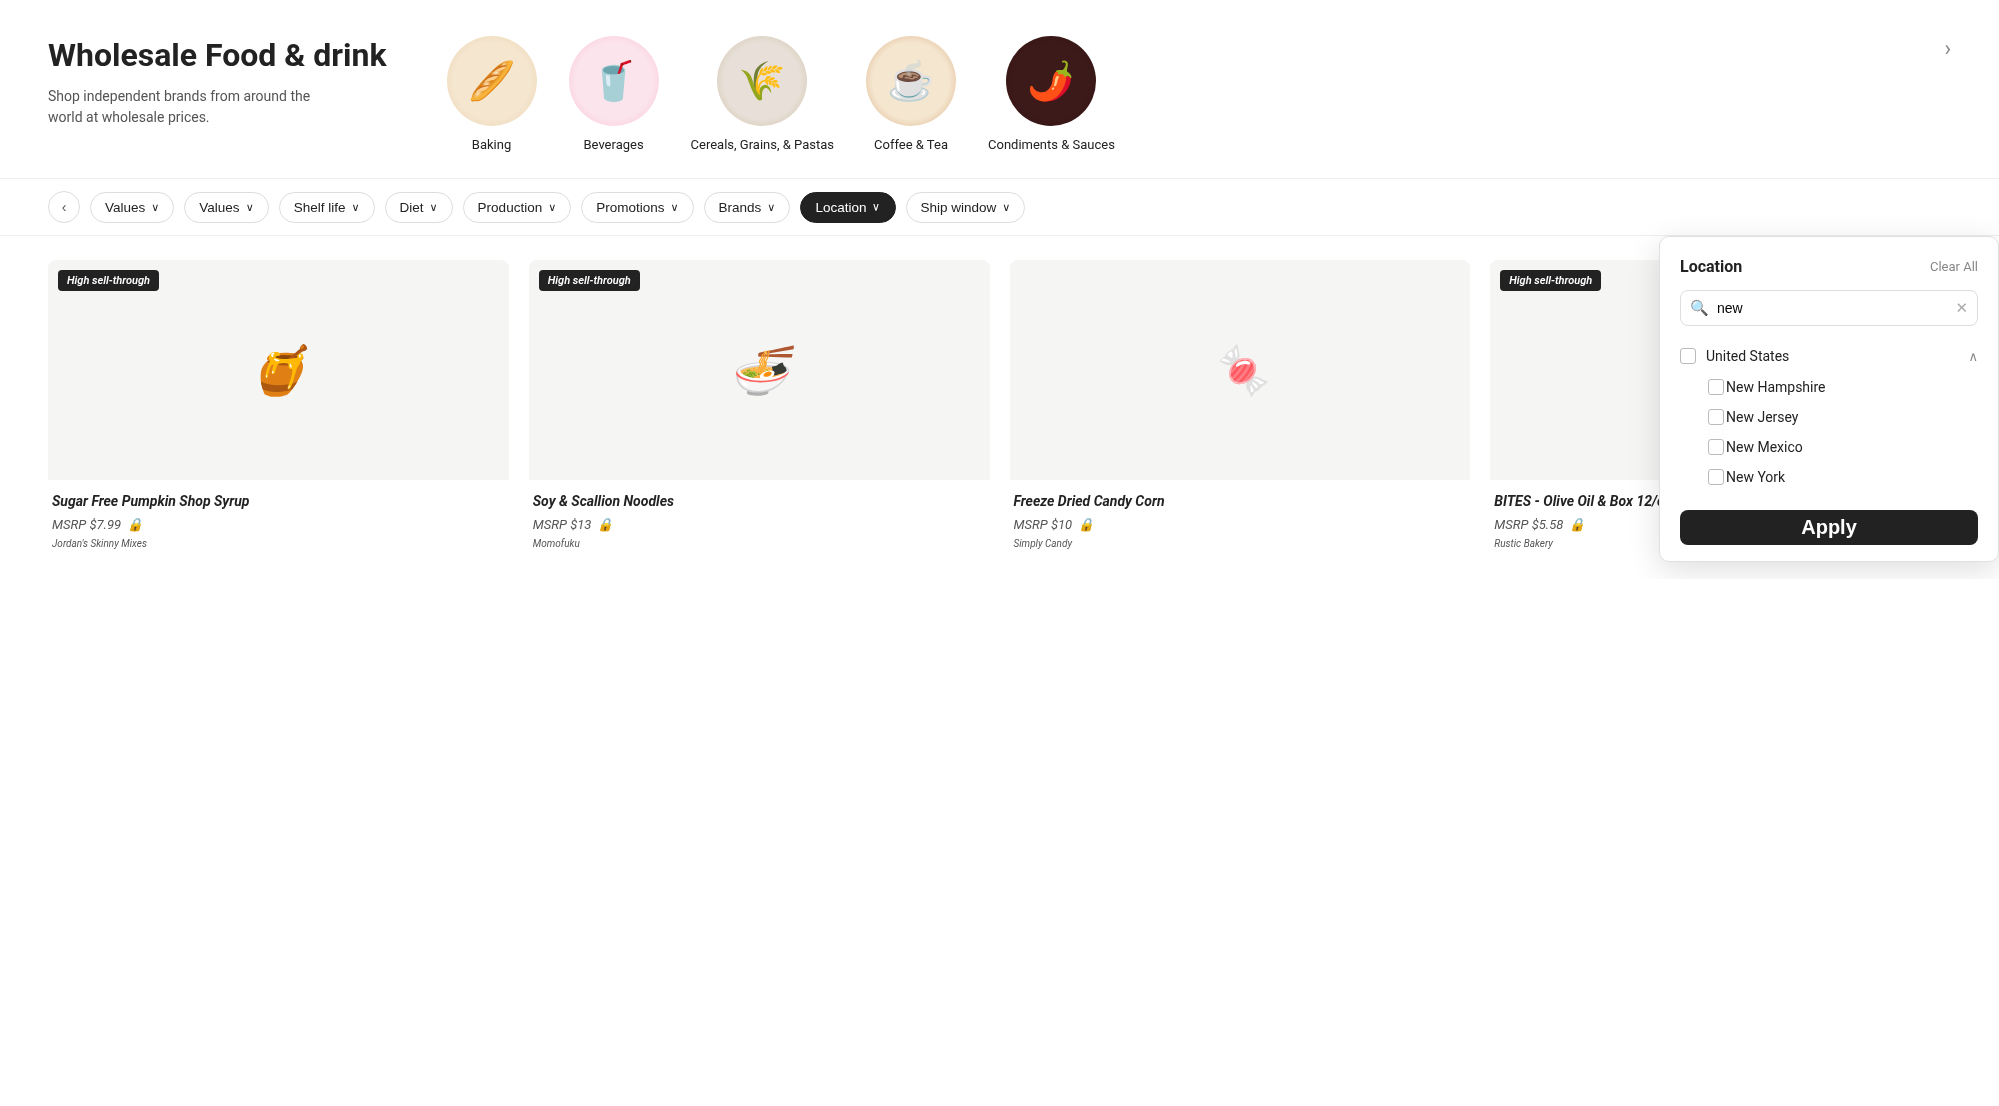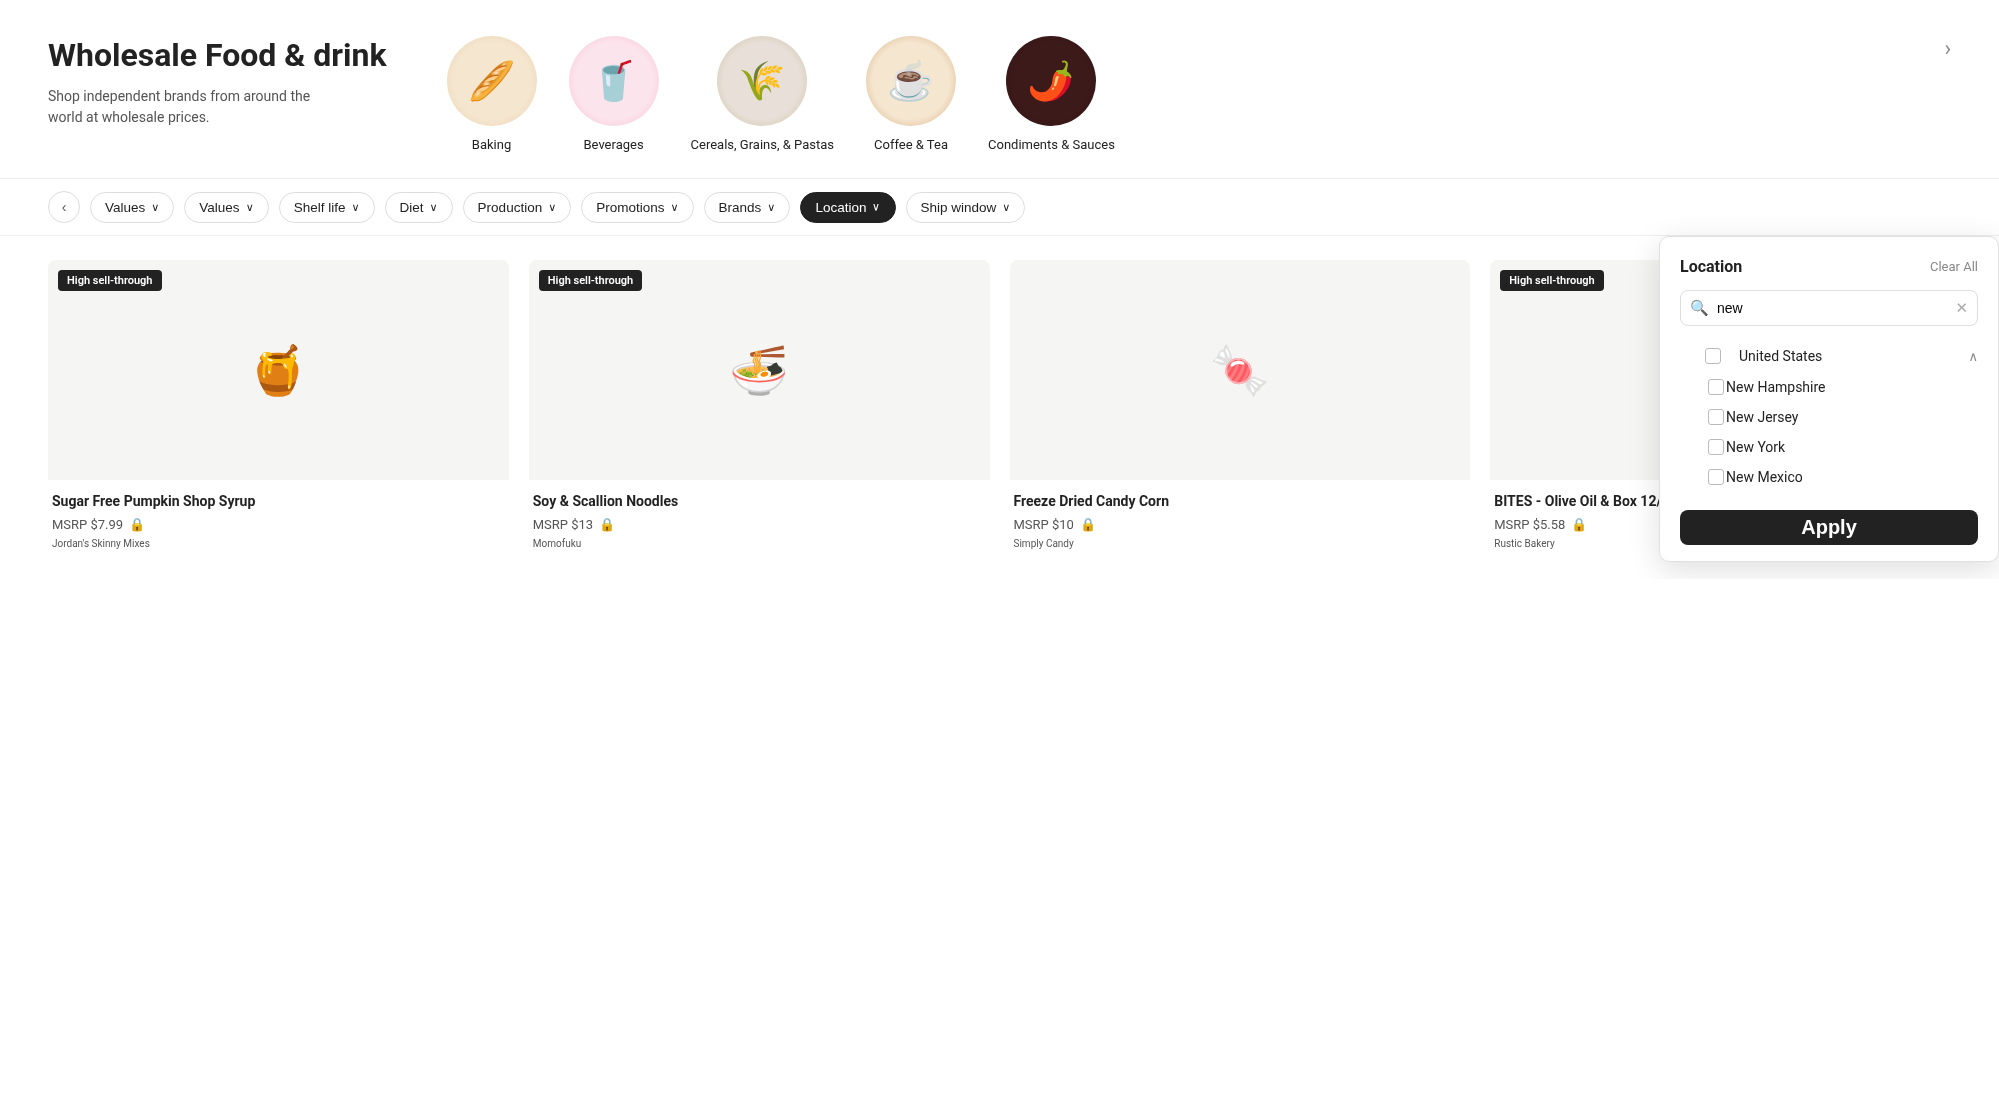--- a/index.html
+++ b/index.html
@@ -20,21 +20,21 @@
     
     .filters-bar { display: flex; align-items: center; padding: 12px 48px; gap: 10px; border-top: 1px solid #eee; border-bottom: 1px solid #eee; background: #fff; position: relative; }
     .filter-arrow { background: none; border: 1px solid #ddd; border-radius: 50%; width: 32px; height: 32px; display: flex; align-items: center; justify-content: center; cursor: pointer; font-size: 14px; color: #555; flex-shrink: 0; }
     .filter-btn { background: #fff; border: 1.5px solid #ddd; border-radius: 24px; padding: 7px 14px; font-size: 13.5px; cursor: pointer; display: flex; align-items: center; gap: 6px; white-space: nowrap; color: #222; }
     .filter-btn.active { background: #222; color: #fff; border-color: #222; }
     .filter-btn .chevron { font-size: 11px; }
     .filter-btn.active .chevron { transform: rotate(180deg); display: inline-block; }
 
     
     .main { display: flex; padding: 24px 48px; gap: 24px; position: relative; }
-    .products-grid { display: grid; grid-template-columns: repeat(4, 1fr); gap: 20px; flex: 1; }
+    .products-grid { display: grid; grid-template-columns: repeat(4, 1fr); gap: 20px; flex: 1; font-style: italic; }
 
     
     .product-card { border-radius: 8px; overflow: hidden; background: #fff; cursor: pointer; }
     .product-img-wrap { position: relative; background: #f5f5f3; height: 220px; display: flex; align-items: center; justify-content: center; overflow: hidden; }
     .product-img-placeholder { width: 100%; height: 100%; display: flex; align-items: center; justify-content: center; font-size: 48px; }
     .badge { position: absolute; top: 10px; left: 10px; background: #222; color: #fff; font-size: 11px; font-weight: 600; padding: 4px 9px; border-radius: 4px; }
     .product-info { padding: 12px 4px 6px 4px; }
     .product-name { font-size: 14px; font-weight: 700; margin-bottom: 6px; line-height: 1.35; }
     .product-price { font-size: 13px; color: #555; display: flex; align-items: center; gap: 6px; }
     .lock-icon { font-size: 13px; color: #aaa; }
@@ -46,21 +46,21 @@
     .dropdown-title { font-size: 16px; font-weight: 700; }
     .clear-all { font-size: 13px; color: #888; cursor: pointer; text-decoration: none; }
     .search-wrap { position: relative; margin-bottom: 14px; }
     .search-wrap input { width: 100%; border: 1.5px solid #ddd; border-radius: 8px; padding: 9px 36px 9px 36px; font-size: 14px; outline: none; }
     .search-icon { position: absolute; left: 10px; top: 50%; transform: translateY(-50%); color: #aaa; font-size: 15px; }
     .clear-icon { position: absolute; right: 10px; top: 50%; transform: translateY(-50%); color: #aaa; font-size: 15px; cursor: pointer; }
 
     .location-list { max-height: 260px; overflow-y: auto; }
     .location-group { margin-bottom: 4px; }
     .location-parent { display: flex; align-items: center; justify-content: space-between; padding: 8px 0; cursor: pointer; }
-    .location-parent-left { display: flex; align-items: center; gap: 18px; margin-left: 25px; }
+    .location-parent-left { display: flex; align-items: center; gap: 10px; }
     .location-child { display: flex; align-items: center; gap: 2px; padding: 7px 0 7px 28px; cursor: pointer; }
     .checkbox { width: 16px; height: 16px; border: 1.5px solid #bbb; border-radius: 3px; background: #fff; flex-shrink: 0; display: flex; align-items: center; justify-content: center; }
     .location-name { font-size: 14px; color: #222; }
     .location-chevron { font-size: 13px; color: #888; }
 
     .apply-btn { display: block; width: 100%; margin-top: 14px; background: #222; color: #fff; border: none; border-radius: 8px; padding: 6px; font-size: 20px; font-weight: 600; cursor: pointer; text-align: center; }
 
     
     .cat-baking { background: radial-gradient(circle, #f5e6d0 60%, #e8d0a8 100%); }
     .cat-beverages { background: radial-gradient(circle, #fce4ec 60%, #f8bbd0 100%); }
@@ -237,23 +237,23 @@
   <div class="location-child">
       <div class="checkbox"></div>
       <span class="location-name">New Hampshire</span>
     </div>
           <div class="location-child">
       <div class="checkbox"></div>
       <span class="location-name">New Jersey</span>
     </div>
           <div class="location-child">
       <div class="checkbox"></div>
+      <span class="location-name">New Mexico</span>
+    </div>
+          <div class="location-child">
+      <div class="checkbox"></div>
       <span class="location-name">New York</span>
-    </div>
-          <div class="location-child">
-      <div class="checkbox"></div>
-      <span class="location-name">New Mexico</span>
     </div>
         </div>
       </div>
     <button class="apply-btn">Apply</button>
   </div>
 </div>
 
 </body></html>

